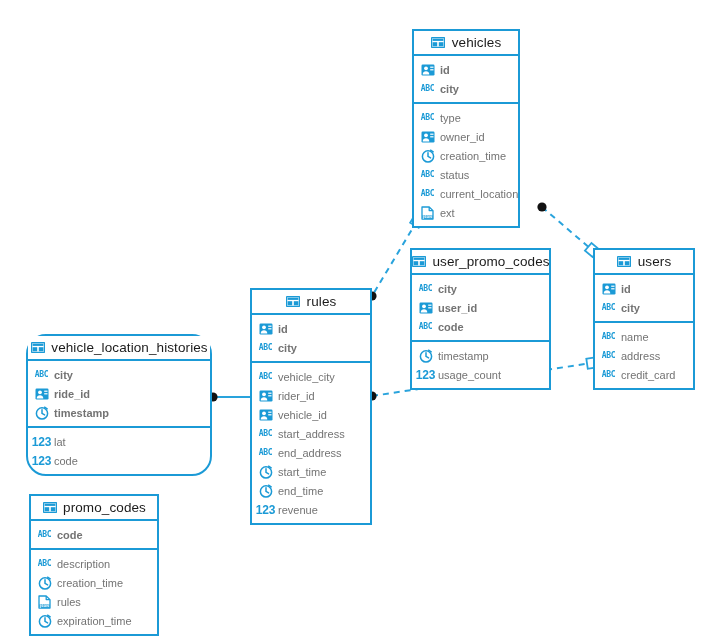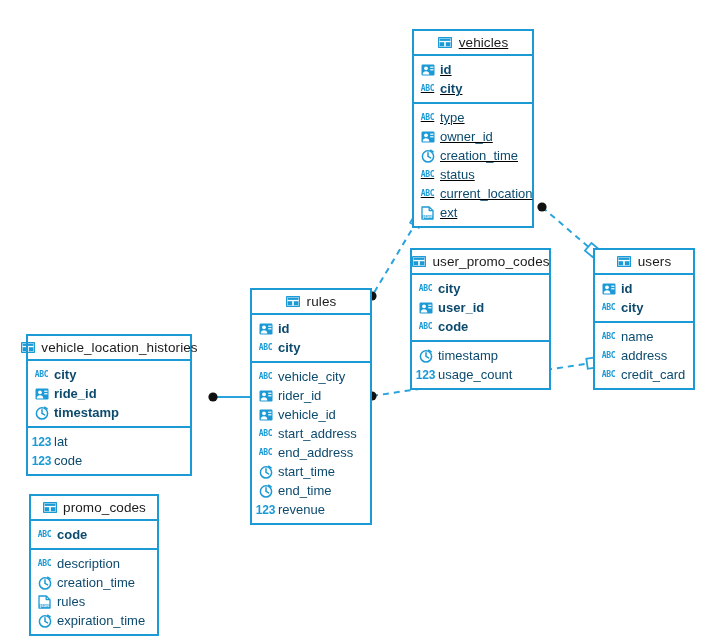--- a/index.html
+++ b/index.html
@@ -66,22 +66,22 @@
 
   .col-row {
     display: flex;
     align-items: center;
     gap: 5px;
     height: 19px;
     padding: 0 6px;
     white-space: nowrap;
   }
   .col-name {
-    font-size: 13px;
-    color: #0c4a6e;
+    font-size: 11px;
+    color: #737373;
   }
   .keys .col-name {
     font-weight: bold;
   }
 
   
   .ic {
     flex: 0 0 auto;
     width: 15px;
     height: 14px;
@@ -128,21 +128,21 @@
         <line x1="372" y1="396" x2="592" y2="363" stroke="#29a3dc" stroke-width="2" stroke-dasharray="6 5"></line>
         <circle cx="372" cy="396" r="4.6" fill="#111111"></circle>
         <rect x="-5" y="-5" width="10" height="10" fill="#ffffff" stroke="#29a3dc" stroke-width="1.8" transform="translate(592,363) rotate(171.5)"></rect>
       </g>
       <g>
         <line x1="213" y1="397" x2="250" y2="397" stroke="#29a3dc" stroke-width="2"></line>
         <circle cx="213" cy="397" r="4.6" fill="#111111"></circle>
       </g>
     </svg>
 
-<div class="table-box" style="left: 412px; top: 29px; width: 122px; text-decoration: underline;">
+<div class="table-box" style="left: 412px; top: 29px; width: 108px;">
       <div class="tbl-header">
         <span class="ic">
           <svg width="14" height="11" viewBox="0 0 14 11">
             <rect x="0.5" y="0.5" width="13" height="10" rx="1" fill="none" stroke="#1b9ad6" stroke-width="1.4"></rect>
             <rect x="1.6" y="1.6" width="10.8" height="2.3" fill="#1b9ad6"></rect>
             <rect x="1.6" y="5.2" width="4.6" height="4.1" fill="#1b9ad6"></rect>
             <rect x="7.8" y="5.2" width="4.6" height="4.1" fill="#1b9ad6"></rect>
           </svg>
         </span>
         <span class="tbl-title">vehicles</span>
@@ -427,21 +427,21 @@
           <span class="col-name">end_time</span>
         </div>
         <div class="col-row">
           <span class="ic">
             <span class="ic-123">123</span>
           </span>
           <span class="col-name">revenue</span>
         </div>
       </div>
     </div>
-    <div class="table-box" style="left: 26px; top: 334px; width: 166px;">
+    <div class="table-box" style="left: 26px; top: 334px; width: 186px; border-radius: 20px;">
       <div class="tbl-header">
         <span class="ic">
           <svg width="14" height="11" viewBox="0 0 14 11">
             <rect x="0.5" y="0.5" width="13" height="10" rx="1" fill="none" stroke="#1b9ad6" stroke-width="1.4"></rect>
             <rect x="1.6" y="1.6" width="10.8" height="2.3" fill="#1b9ad6"></rect>
             <rect x="1.6" y="5.2" width="4.6" height="4.1" fill="#1b9ad6"></rect>
             <rect x="7.8" y="5.2" width="4.6" height="4.1" fill="#1b9ad6"></rect>
           </svg>
         </span>
         <span class="tbl-title">vehicle_location_histories</span>

